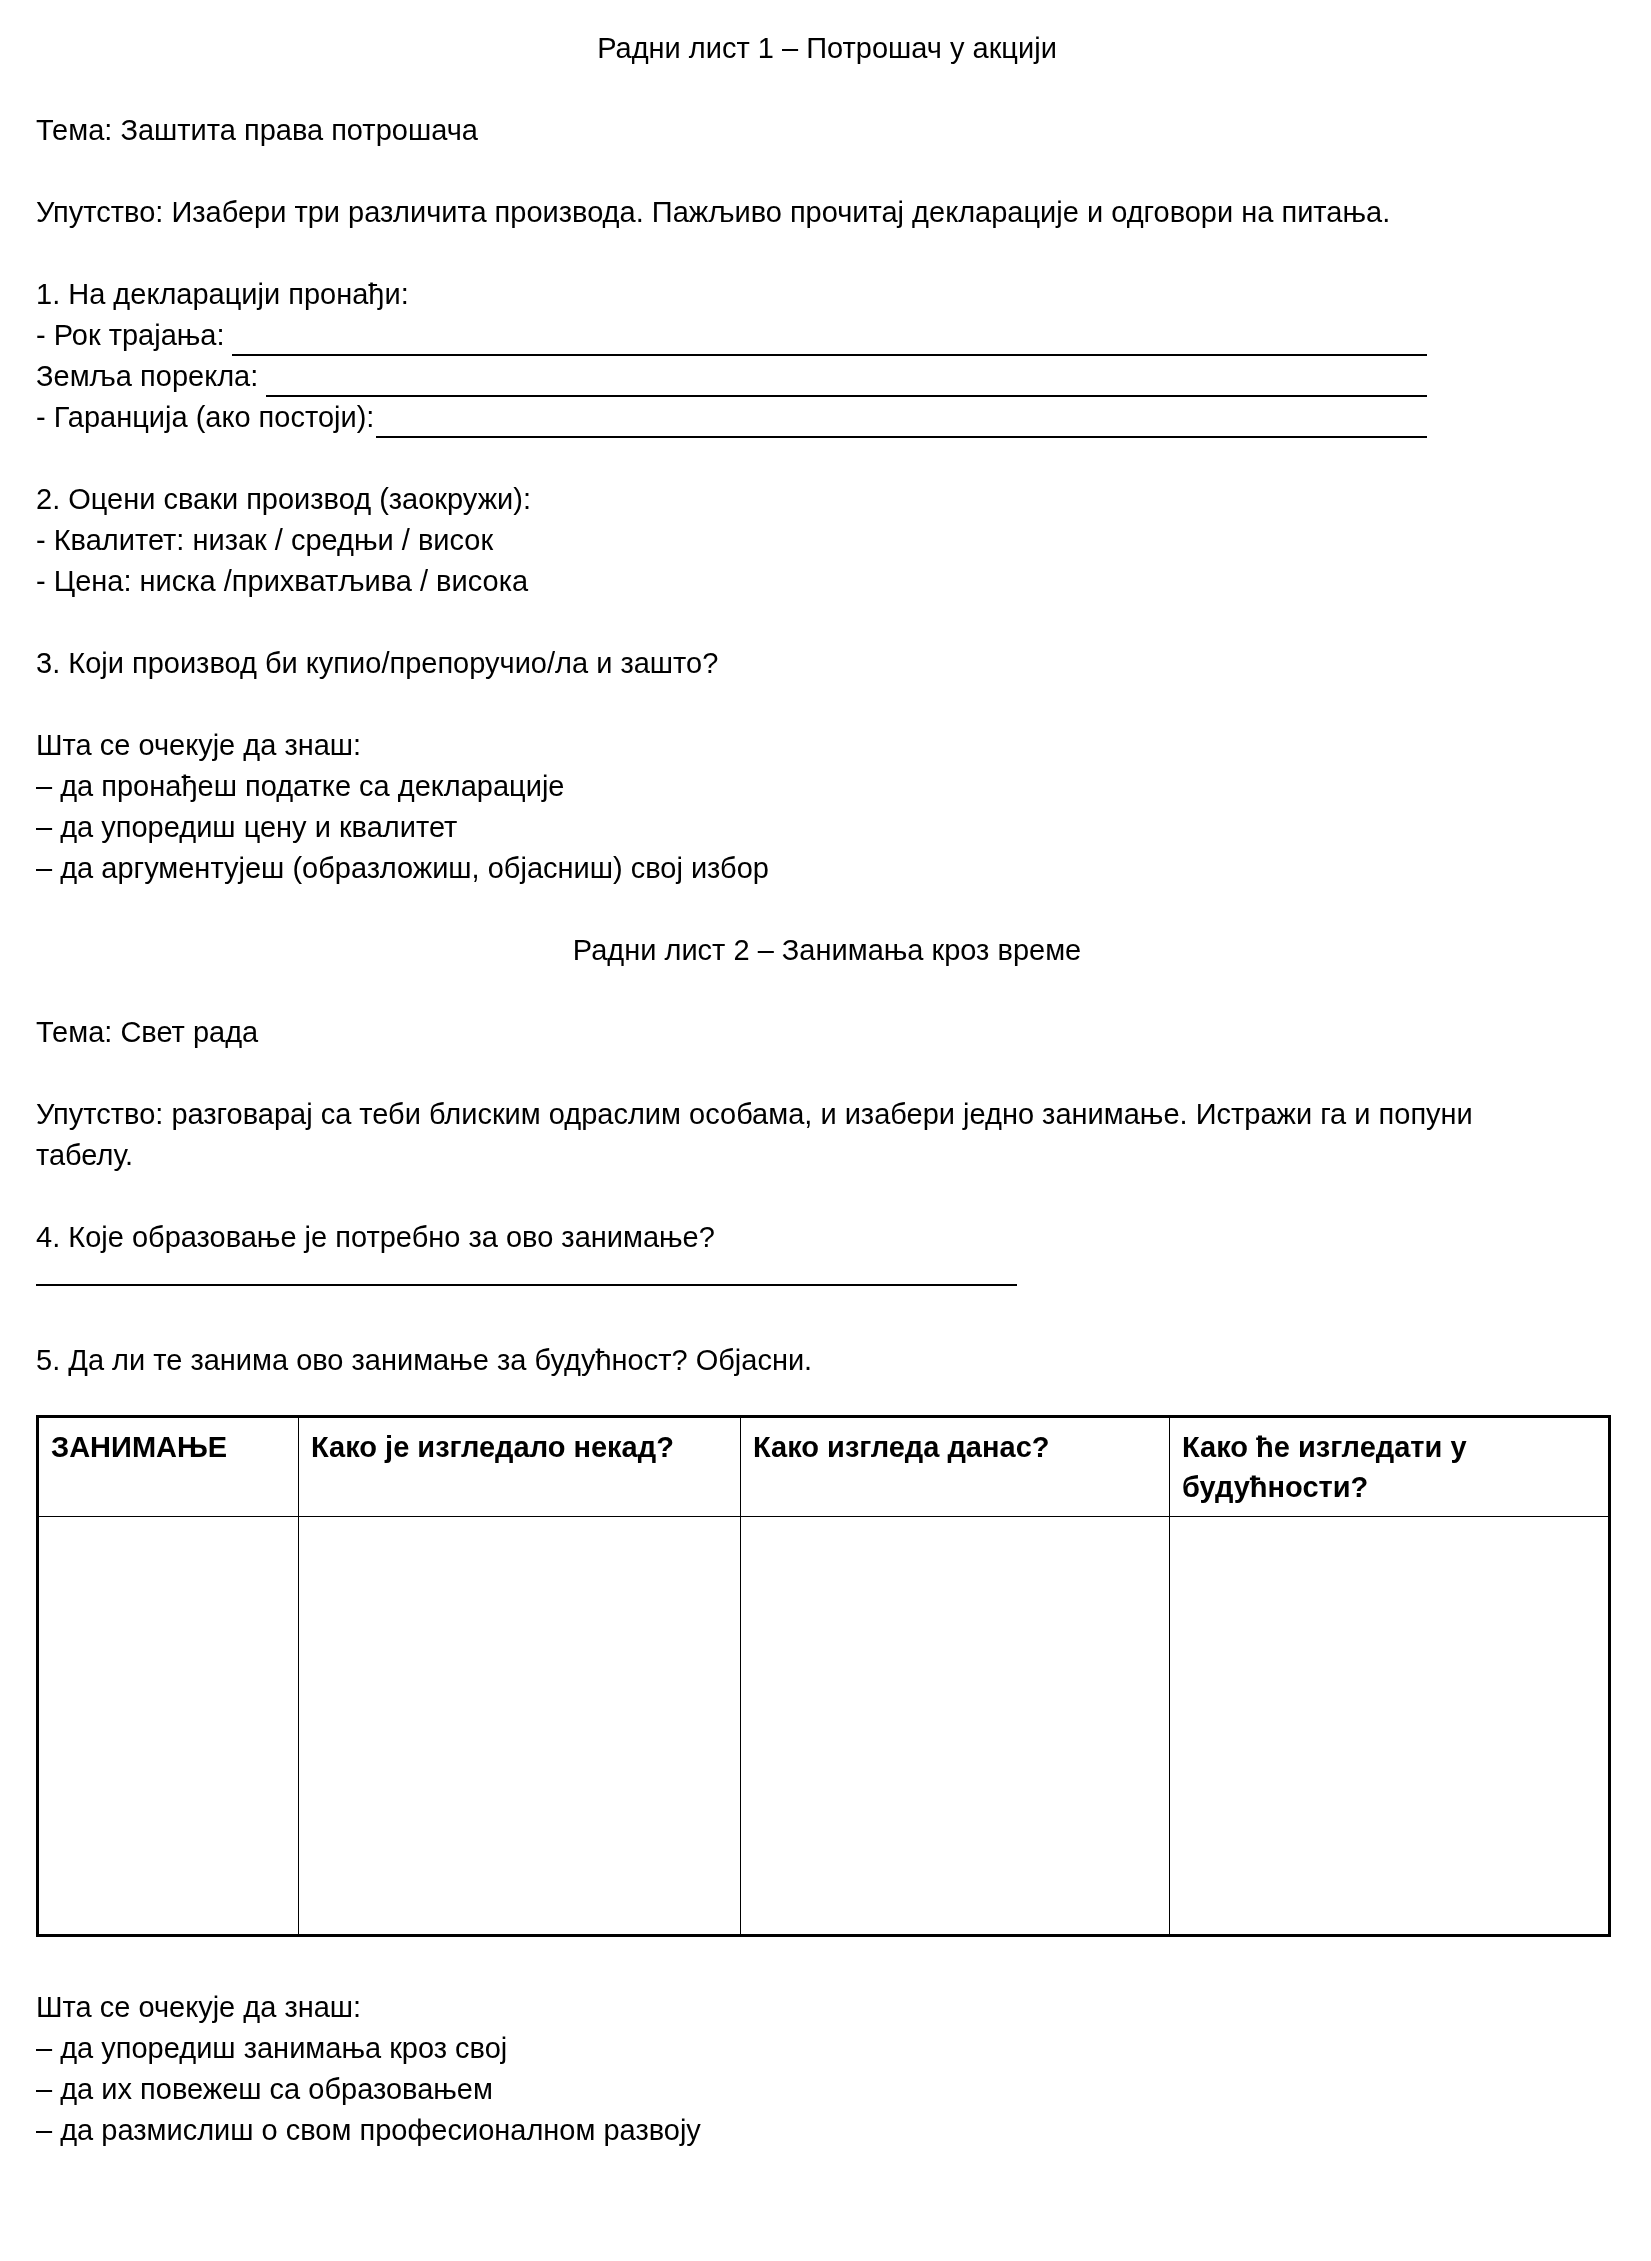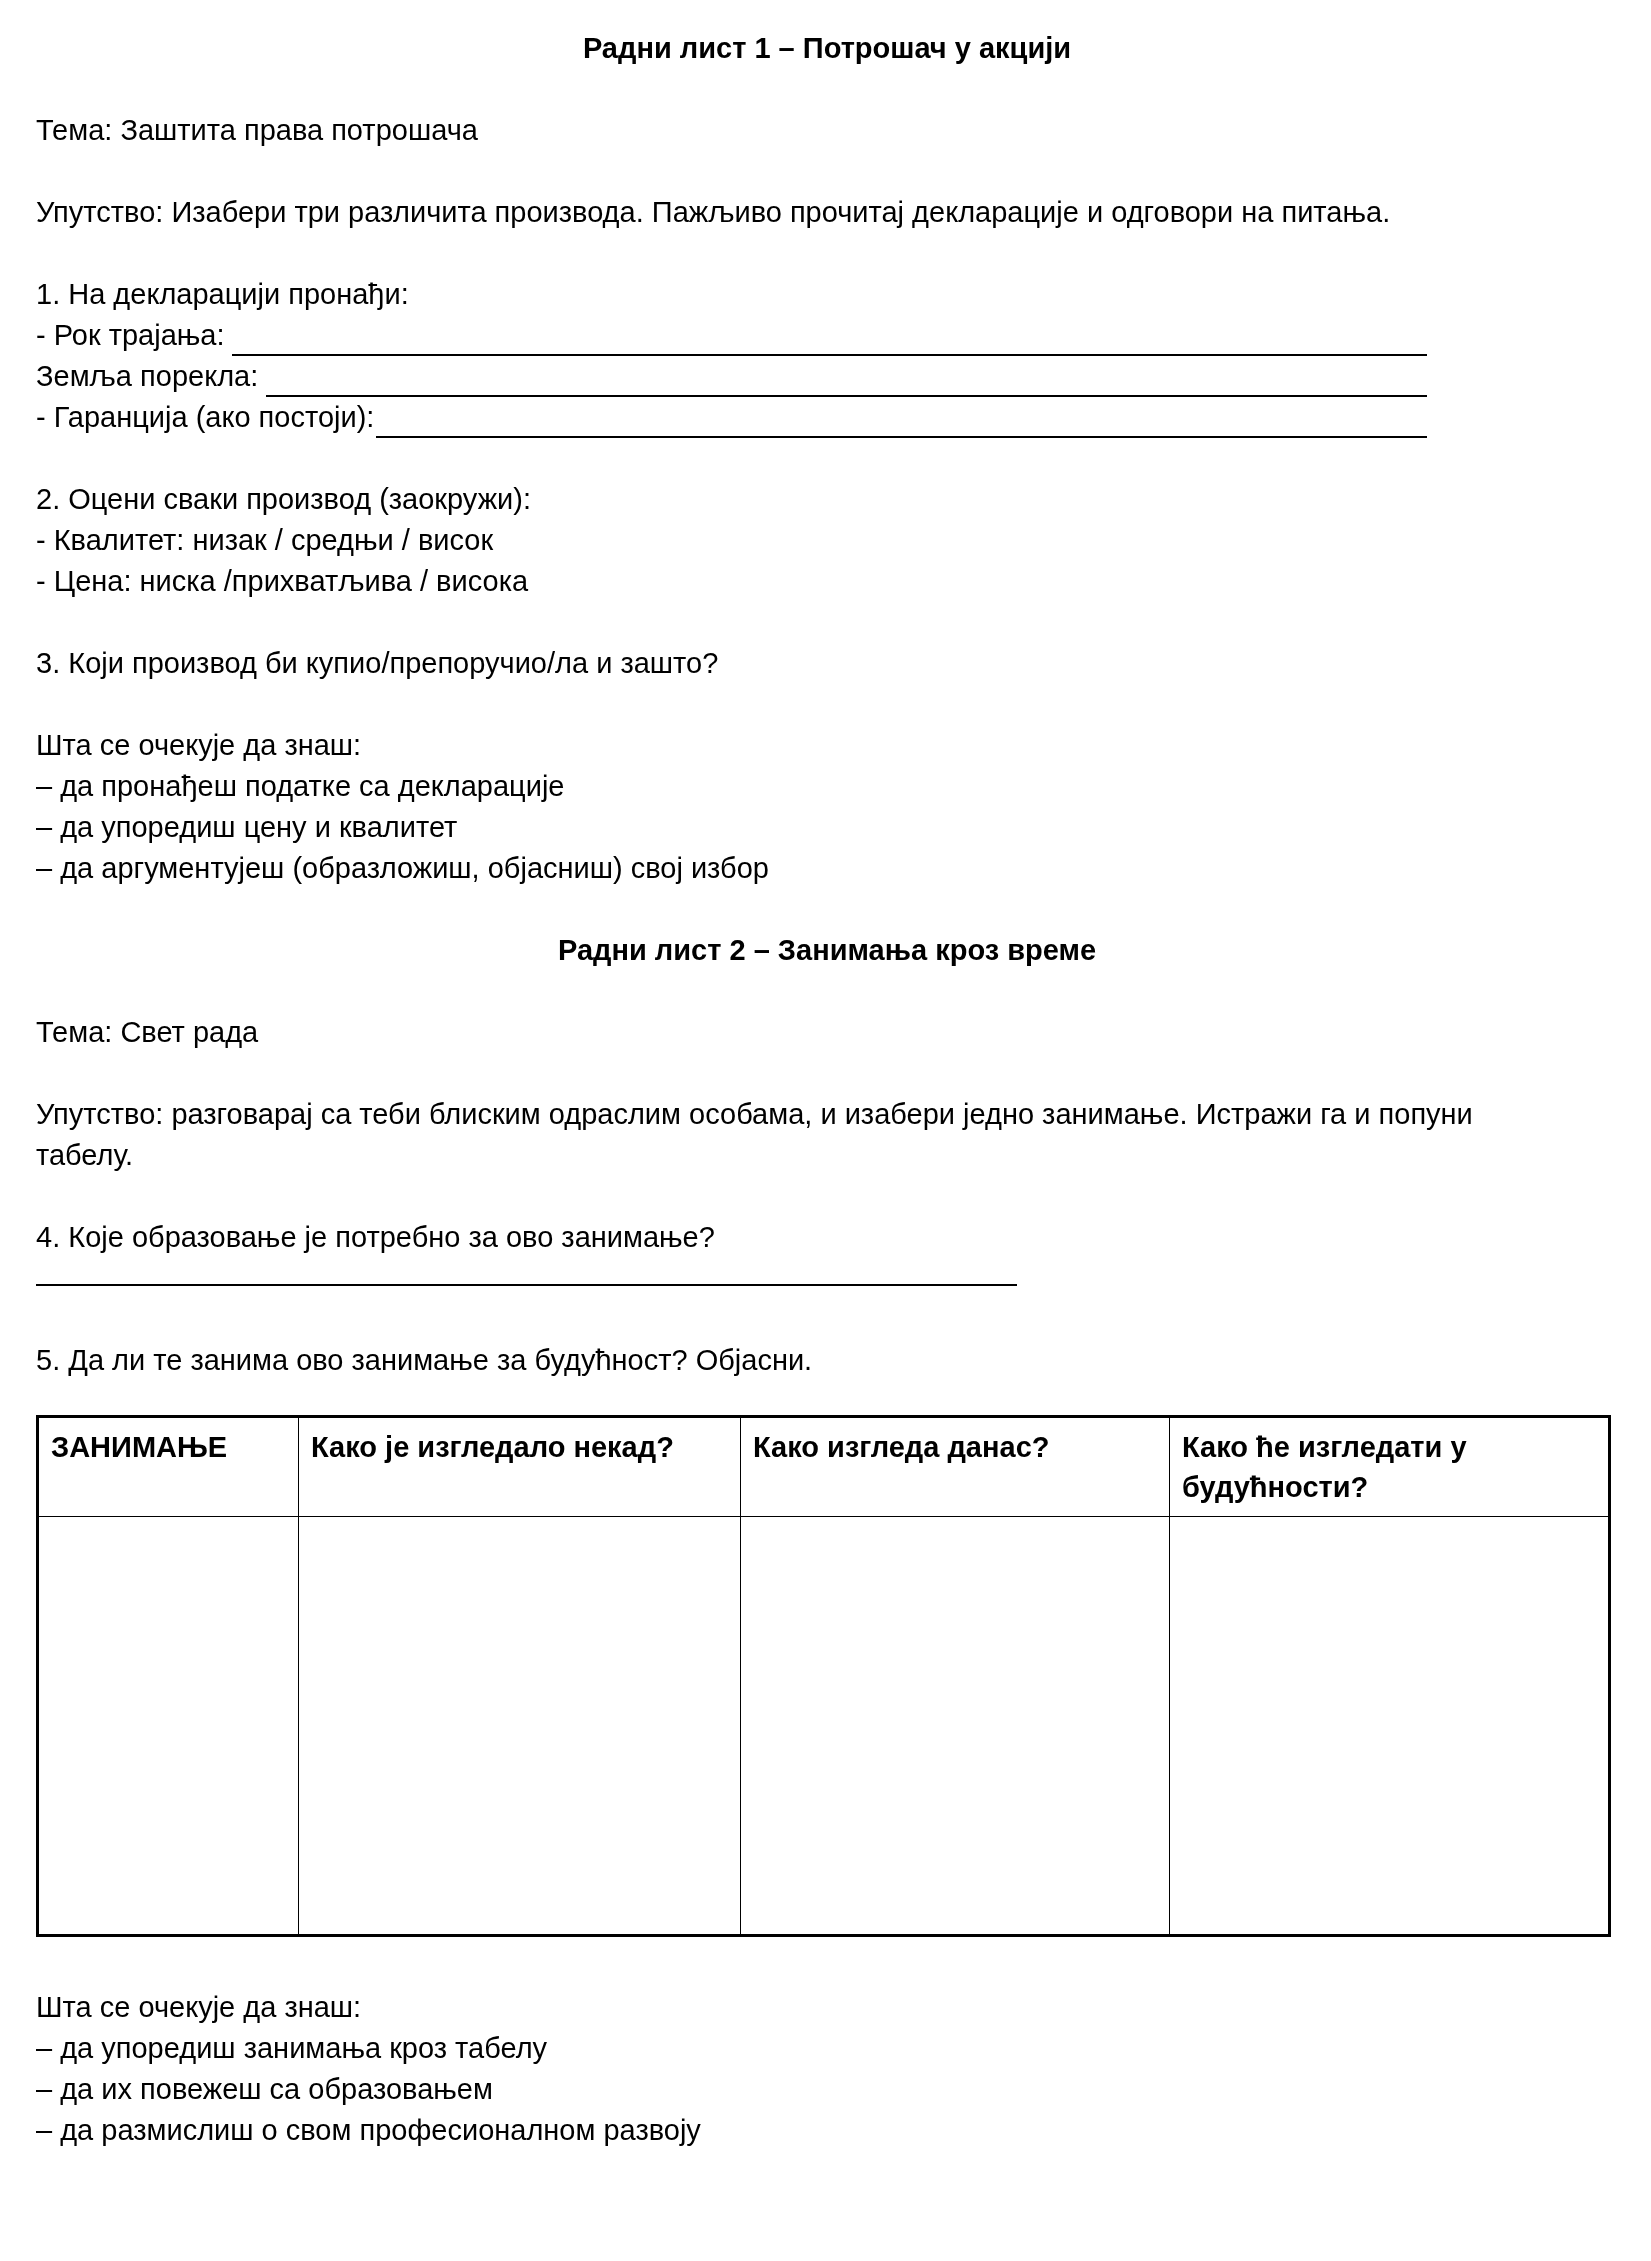--- a/index.html
+++ b/index.html
@@ -5,21 +5,21 @@
   html,body { margin:0; padding:0; background:#ffffff; }
   body {
     width:1652px; height:2261px; overflow:hidden;
     color:#000000;
     font-family:"Liberation Sans", sans-serif;
     font-size:29px;
   }
   .page { padding:28.4px 34px 0 36px; }
   .ln { height:41px; line-height:41px; white-space:nowrap; }
   .ln.blank { }
-  .center { text-align:center; white-space:nowrap;font-weight:bold; }
+  .center { text-align:center; white-space:nowrap; }
   .fill-row { display:flex; align-items:flex-end; width:1391px; }
   .fill-row .lbl { line-height:41px; height:41px; flex:0 0 auto;text-align:center; }
   .fill { flex:1 1 auto; height:34px; border-bottom:2.6px solid #000; margin-left:7.8px; }
   .fill.tight { margin-left:1.7px; }
   .uline-wrap { height:41px; }
   .uline { width:981px; height:26px; border-bottom:2.6px solid #000; }
   table.occupation {
     margin-top:34px;
     border-collapse:collapse;
     table-layout:fixed;
@@ -119,18 +119,18 @@
       <tr>
         <td></td>
         <td></td>
         <td></td>
         <td></td>
       </tr>
     </tbody>
   </table>
 
   <div class="ln after-table">Шта се очекује да знаш:</div>
-  <div class="ln">– да упоредиш занимања кроз табелу</div>
+  <div class="ln">– да упоредиш занимања кроз свој</div>
   <div class="ln">– да их повежеш са образовањем</div>
   <div class="ln">– да размислиш о свом професионалном развоју</div>
 
 </div>
 
 
 </body></html>

